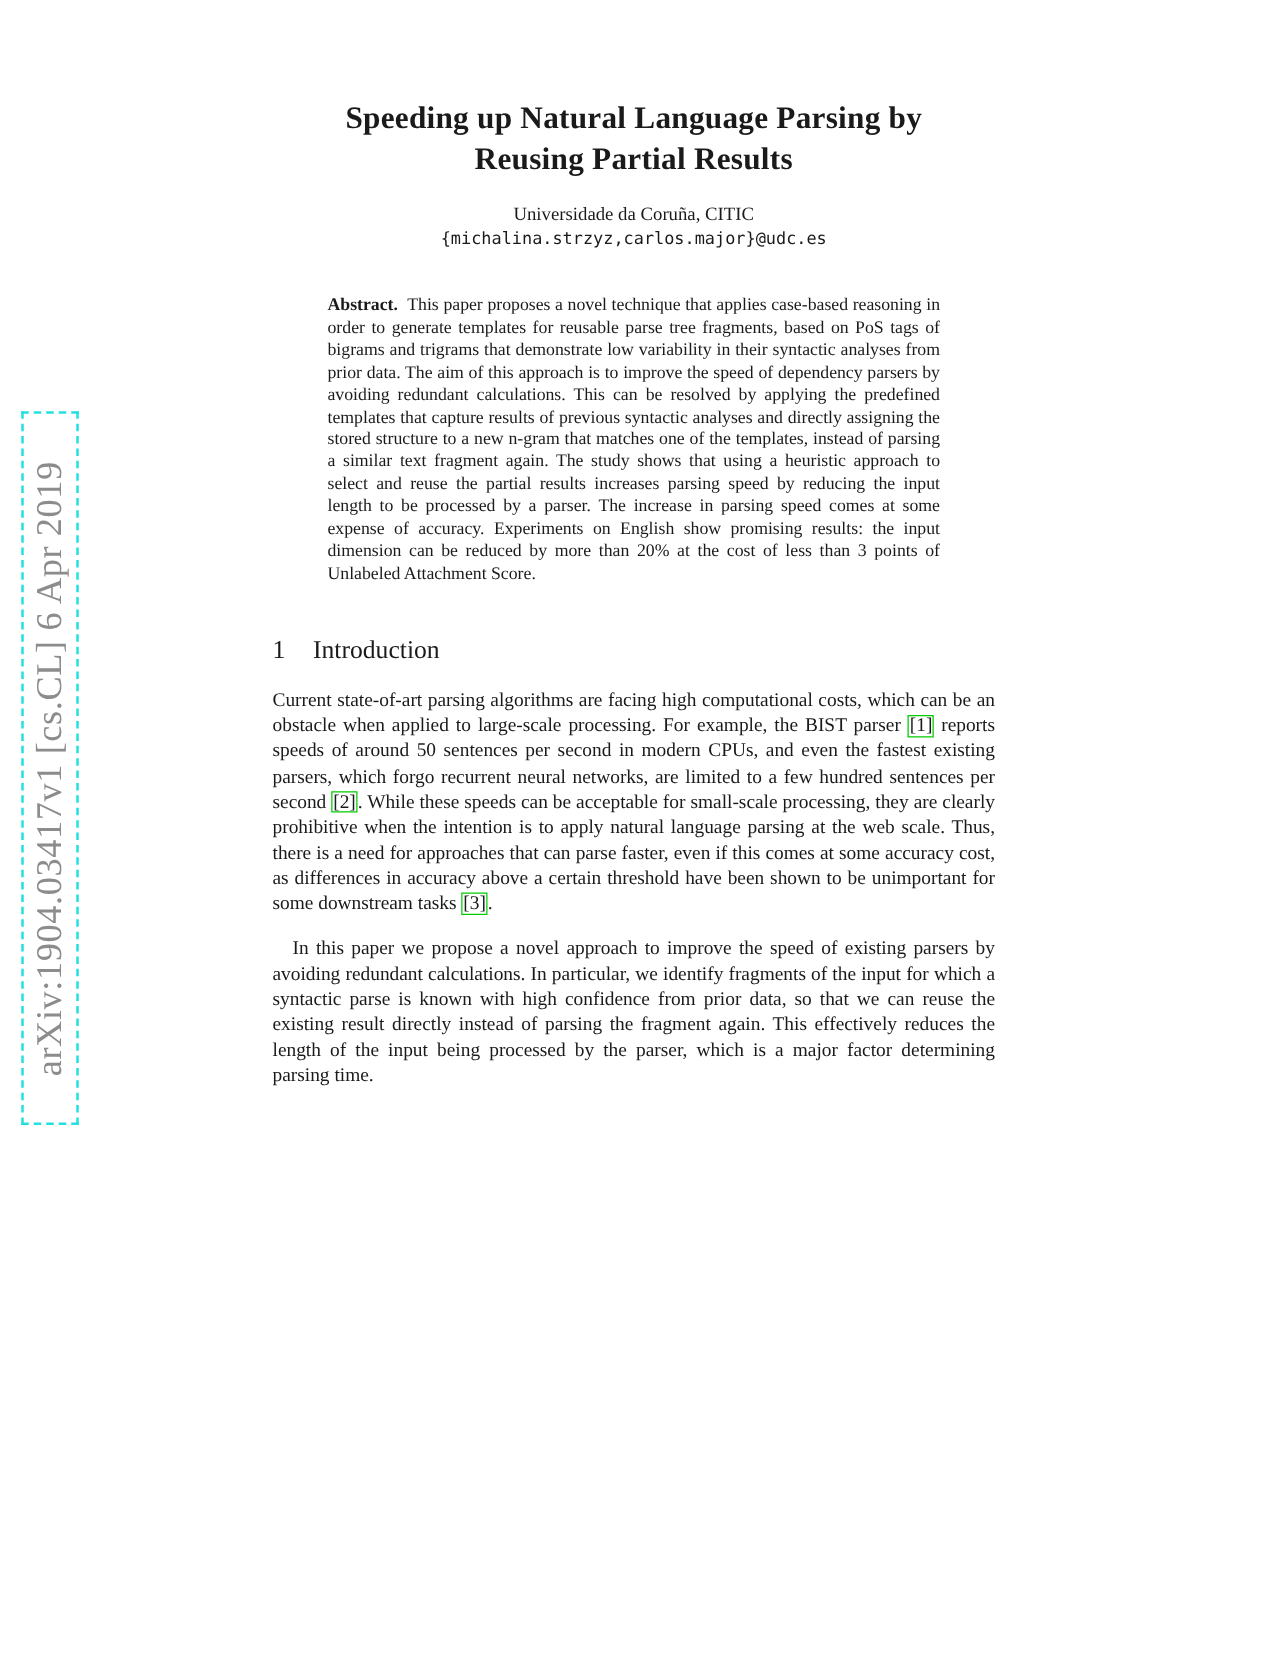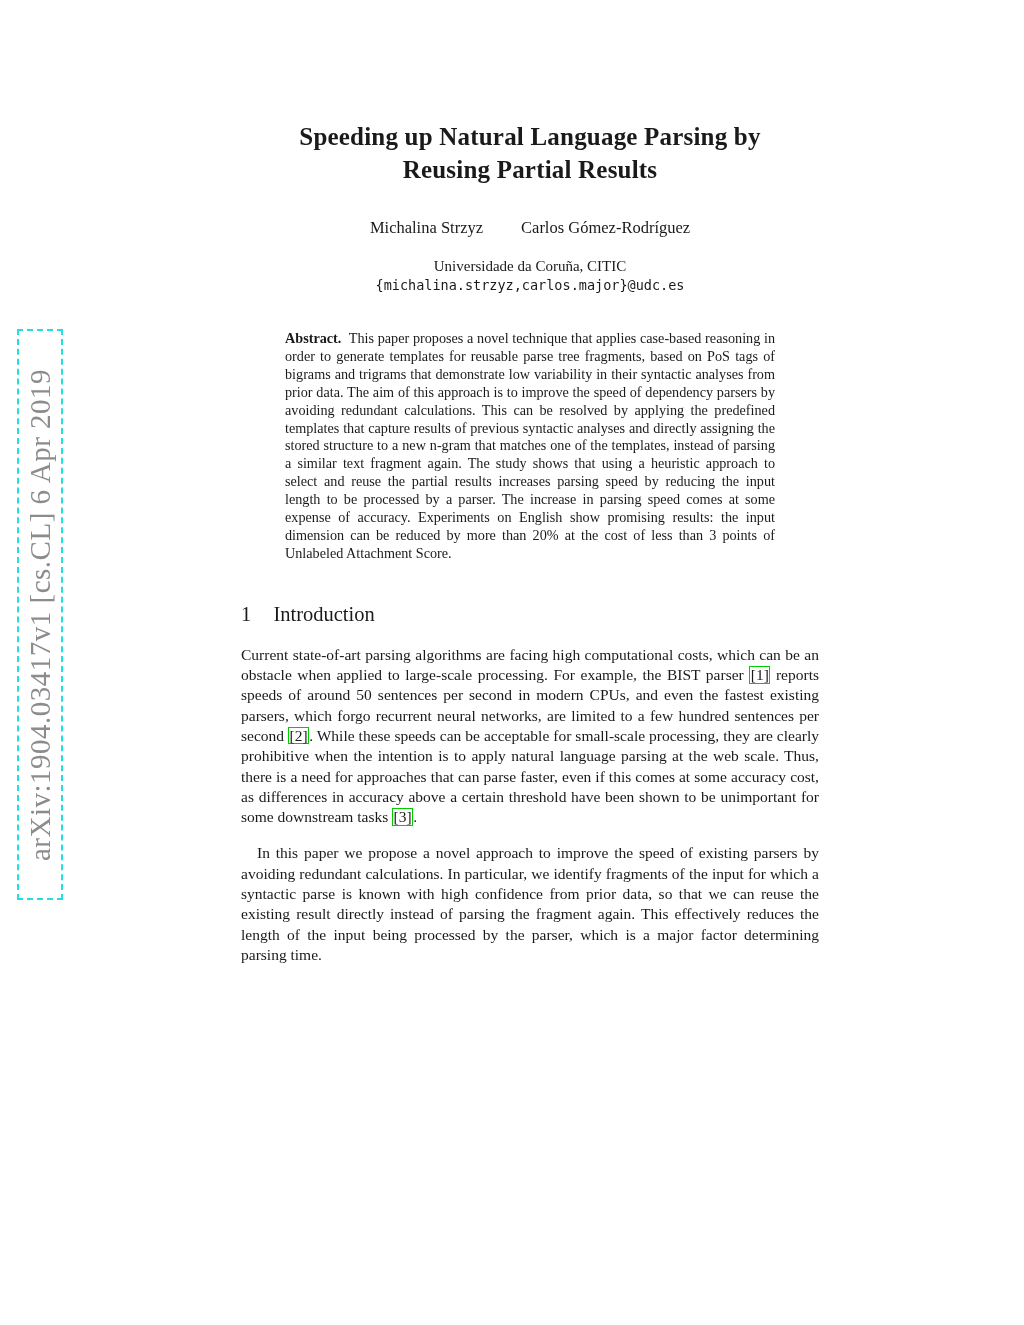--- a/index.html
+++ b/index.html
@@ -32,24 +32,24 @@
     top: 50%;
     transform: translate(-50%, -50%) rotate(-90deg);
     white-space: nowrap;
     font-size: 29px;
     letter-spacing: 0.5px;
     color: var(--banner-text, #8c8c8c);
   }
   
   .content {
     position: absolute;
-    left: 241px;
+    left: 218px;
     top: 0;
     width: 578px;
-    padding-top: 120px;
+    padding-top: 78px;
   }
   .title {
     text-align: center;
     font-weight: bold;
     font-size: 25px;
     line-height: 33px;
     letter-spacing: 0.2px;
   }
   .authors {
     display: flex;
@@ -116,24 +116,20 @@
     <span class="arxiv-text">arXiv:1904.03417v1  [cs.CL]  6 Apr 2019</span>
   </div>
 
   <div class="content">
 
     <div class="title">
       <div class="title-line">Speeding up Natural Language Parsing by</div>
       <div class="title-line">Reusing Partial Results</div>
     </div>
 
-    <div class="authors">
-      <span class="author">Michalina Strzyz</span>
-      <span class="author">Carlos Gómez-Rodríguez</span>
-    </div>
 
     <div class="affiliation">
       <div>Universidade da Coruña, CITIC</div>
       <div class="email">{michalina.strzyz,carlos.major}@udc.es</div>
     </div>
 
     <div class="abstract">
       <span class="abs-label">Abstract.</span>
       <span>This paper proposes a novel technique that applies case-based reasoning in order to generate templates for reusable parse tree fragments, based on PoS tags of bigrams and trigrams that demonstrate low variability in their syntactic analyses from prior data. The aim of this approach is to improve the speed of dependency parsers by avoiding redundant calculations. This can be resolved by applying the predefined templates that capture results of previous syntactic analyses and directly assigning the stored structure to a new n-gram that matches one of the templates, instead of parsing a similar text fragment again. The study shows that using a heuristic approach to select and reuse the partial results increases parsing speed by reducing the input length to be processed by a parser. The increase in parsing speed comes at some expense of accuracy. Experiments on English show promising results: the input dimension can be reduced by more than 20% at the cost of less than 3 points of Unlabeled Attachment Score.</span>
     </div>

